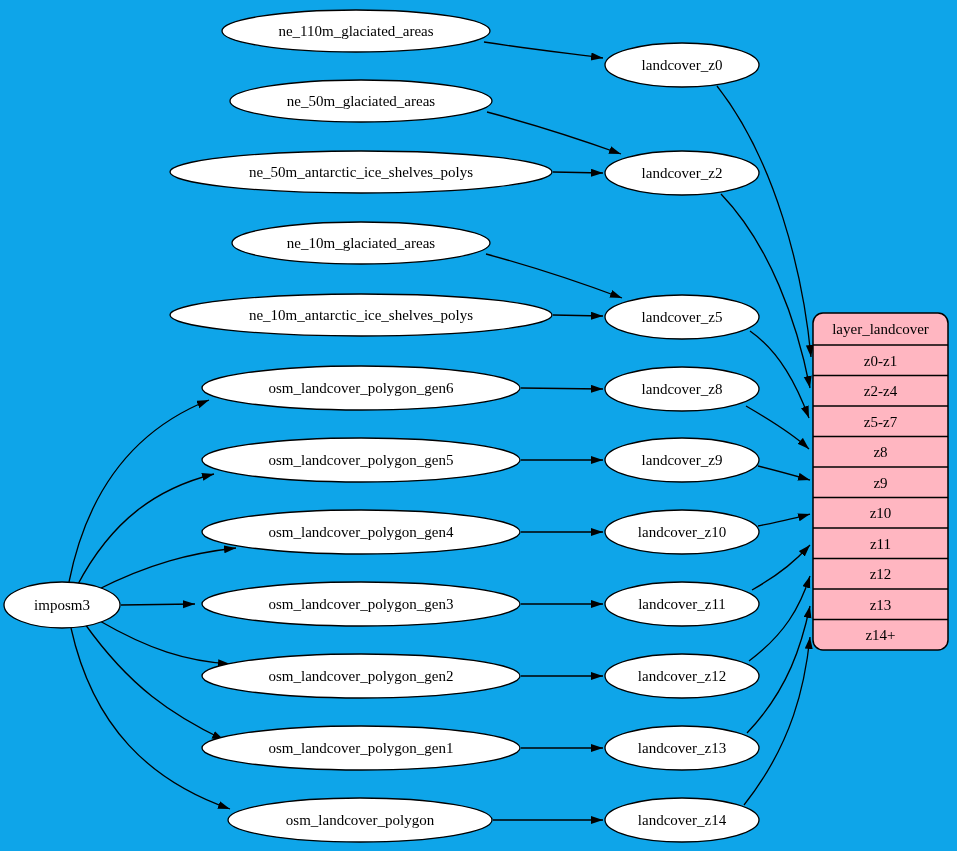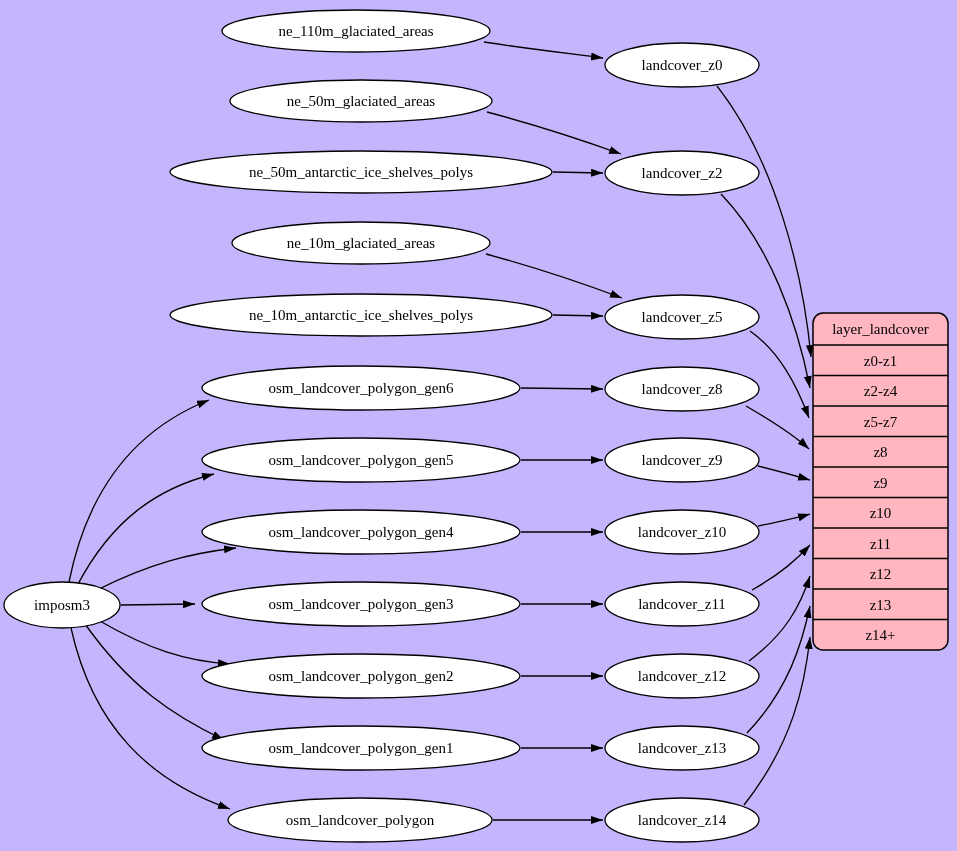--- a/index.html
+++ b/index.html
@@ -1,20 +1,20 @@
 <!DOCTYPE html>
 <html><head>
 <meta charset="utf-8">
 <style>
   html, body { margin: 0; padding: 0; background: #ffffff; }
   .canvas {
     position: relative;
     width: 957px;
     height: 851px;
-    background: #c4b5fd;
+    background: #0ea5e9;
     font-family: "Liberation Serif", "DejaVu Serif", serif;
   }
   svg { position: absolute; left: 0; top: 0; }
   text {
     font-family: "Liberation Serif", "DejaVu Serif", serif;
     font-size: 15px;
     fill: #000000;
   }
 </style>
 </head>

